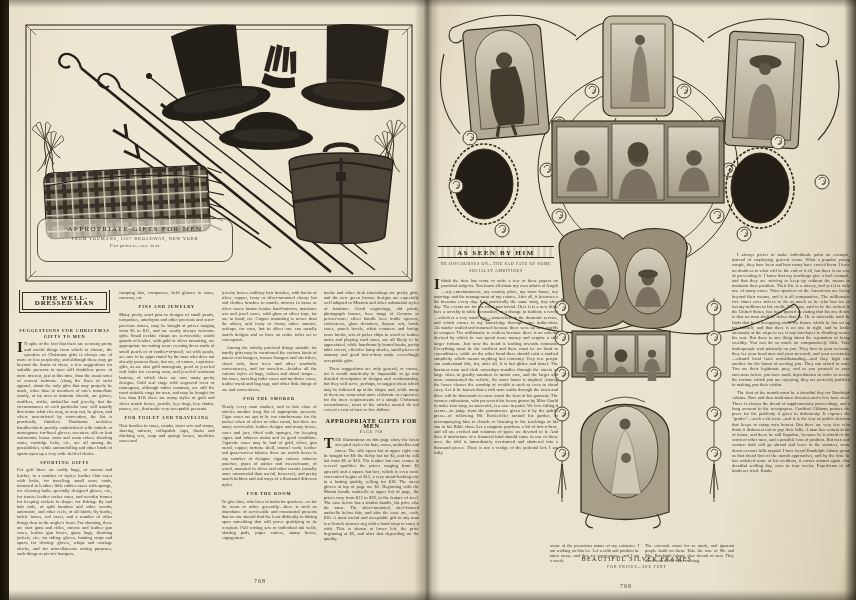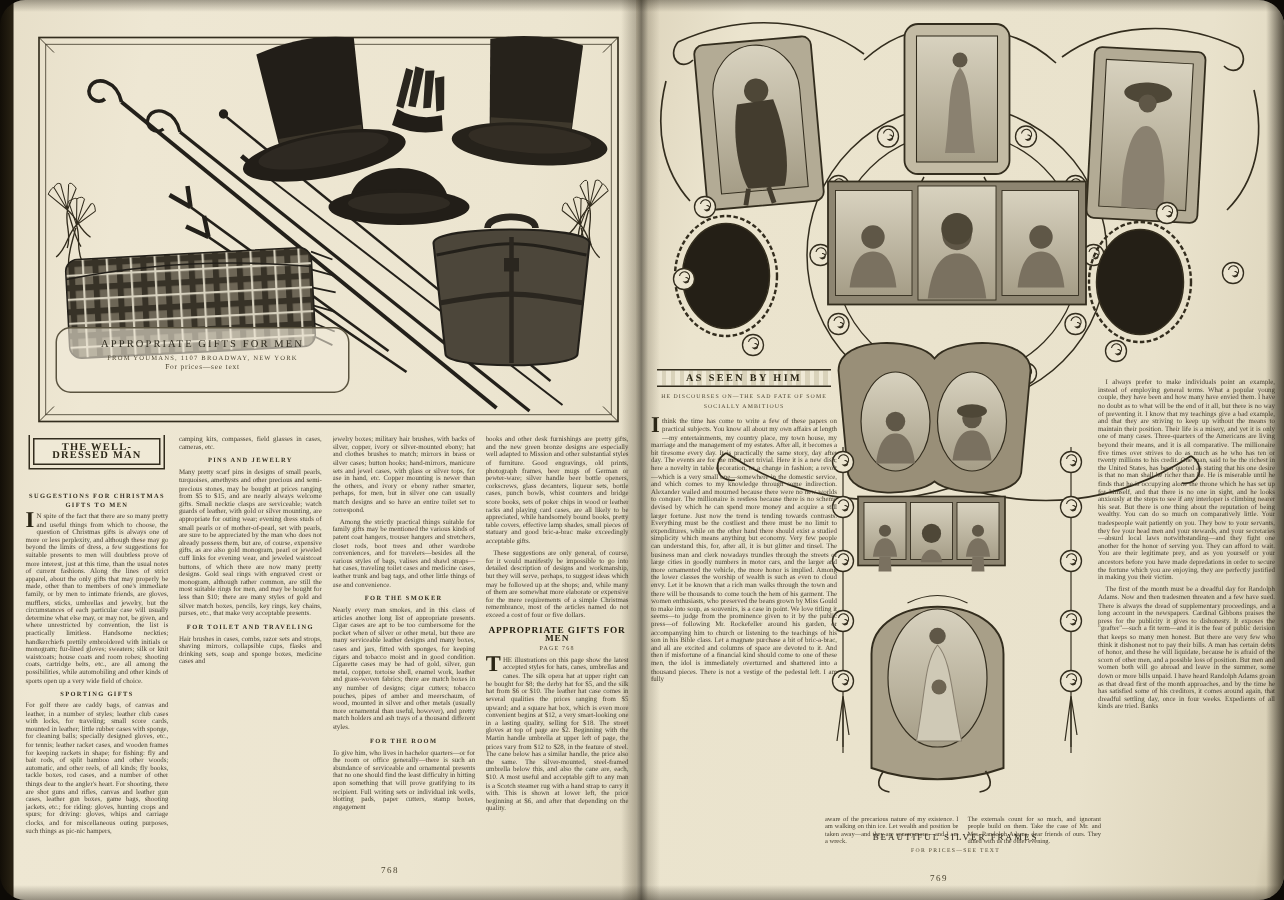--- a/index.html
+++ b/index.html
@@ -1,17 +1,17 @@
 <!DOCTYPE html>
 <html><head>
 <meta charset="utf-8">
 <style>
   html,body{margin:0;padding:0;background:#0d0a06;}
   #stage{position:relative;width:856px;height:600px;overflow:hidden;
-         font-family:"Liberation Serif","DejaVu Serif",serif;color:#3f382a;border-radius:17px;}
+         font-family:"Liberation Serif","DejaVu Serif",serif;color:#3f382a;}
   
   .page{position:absolute;top:0;height:600px;}
   #page-left{left:9px;width:415px;background:linear-gradient(100deg,#e7dfc9 0%,#eee7d3 18%,#ece5d0 70%,#e4dcc5 100%);}
   #page-right{left:424px;width:432px;background:linear-gradient(100deg,#ddd4bc 0%,#ebe4ce 14%,#e9e2cc 72%,#d9d0b6 96%,#b7ad92 100%);}
   .left-strip{position:absolute;left:0;top:0;width:9px;height:600px;background:linear-gradient(90deg,#120e07,#2a2314);}
   .spine{position:absolute;left:414px;top:0;width:26px;height:600px;pointer-events:none;
          background:linear-gradient(90deg,rgba(40,32,16,0) 0%,rgba(40,32,16,.28) 38%,rgba(18,14,6,.5) 52%,rgba(40,32,16,.18) 70%,rgba(40,32,16,0) 100%);}
   .right-edge{position:absolute;right:0;top:0;width:12px;height:600px;pointer-events:none;
          background:linear-gradient(90deg,rgba(25,19,8,0),rgba(20,15,6,.7));}
   .top-shade{position:absolute;left:0;top:0;width:856px;height:8px;pointer-events:none;

